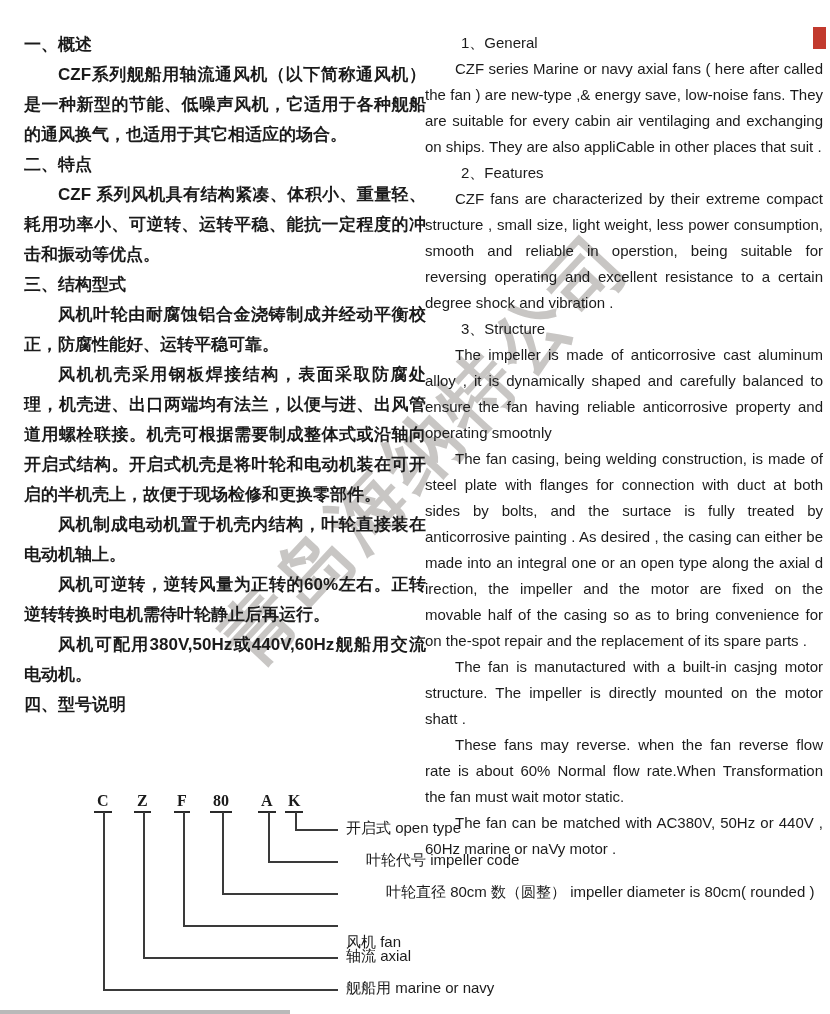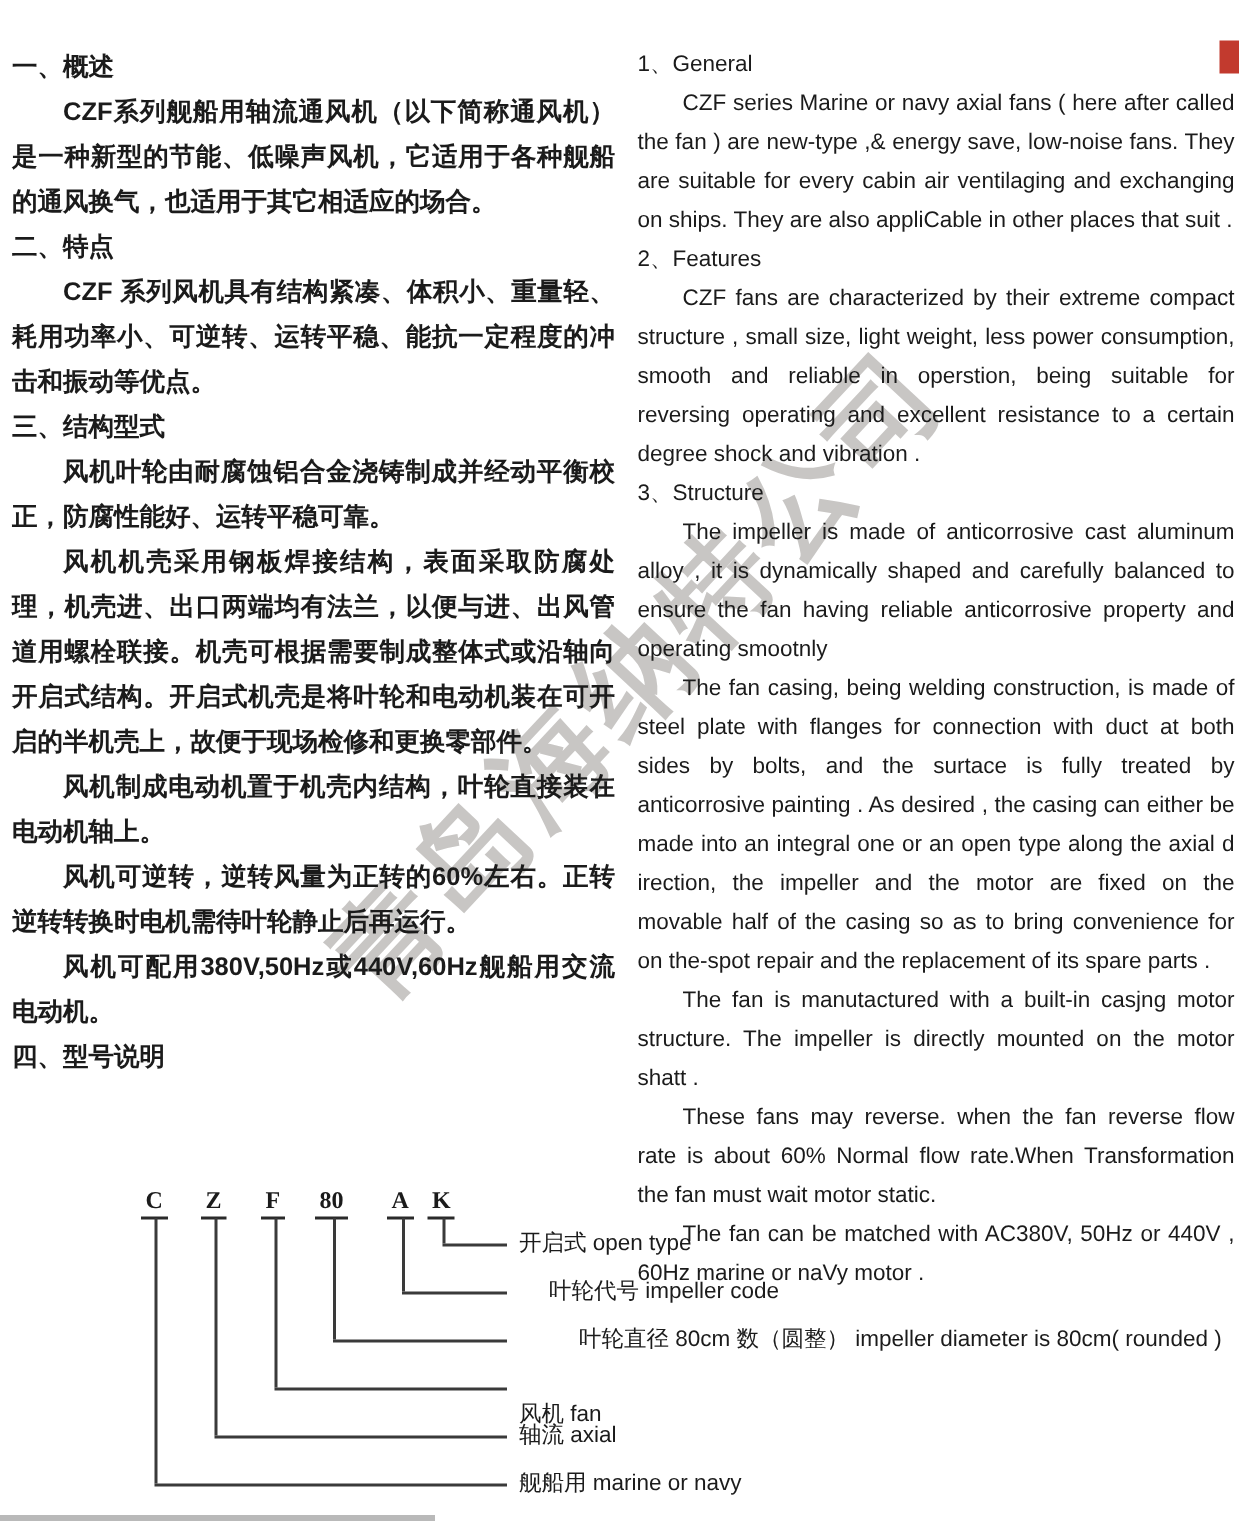--- a/index.html
+++ b/index.html
@@ -13,27 +13,27 @@
   .watermark {
     position:absolute; left:425px; top:450px;
     transform:translate(-50%,-50%) rotate(-47deg);
     font-size:74px; letter-spacing:6px; font-weight:bold;
     color:rgba(145,141,137,0.5); white-space:nowrap;
     pointer-events:none; z-index:1;
   }
 
   
   .col { position:absolute; z-index:2; }
-  .col-left  { left:8px;  top:30px; width:402px; font-size:17px; line-height:30px;
+  .col-left  { left:24px;  top:30px; width:402px; font-size:17px; line-height:30px;
                text-align:justify; font-weight:bold; }
   .col-right { left:425px; top:30px; width:398px; font-size:15px; line-height:26px;
                text-align:justify; }
 
   .col h3 { margin:0; font-size:inherit; line-height:inherit; font-weight:bold; text-align:left; }
-  .col-right h3 { font-weight:normal; }
+  .col-right h3 { font-weight:normal;margin-left:36px; }
   .col p  { margin:0; text-indent:2em; }
 
   
   .lh2 { margin-top:12px; }
   .lh3 { margin-top:40px; }
   .lp3b { margin-top:8px; }
   .lp3c { margin-top:32px; }
   .lp3d { margin-top:12px; }
   .lp3e { margin-top:10px; }
 

